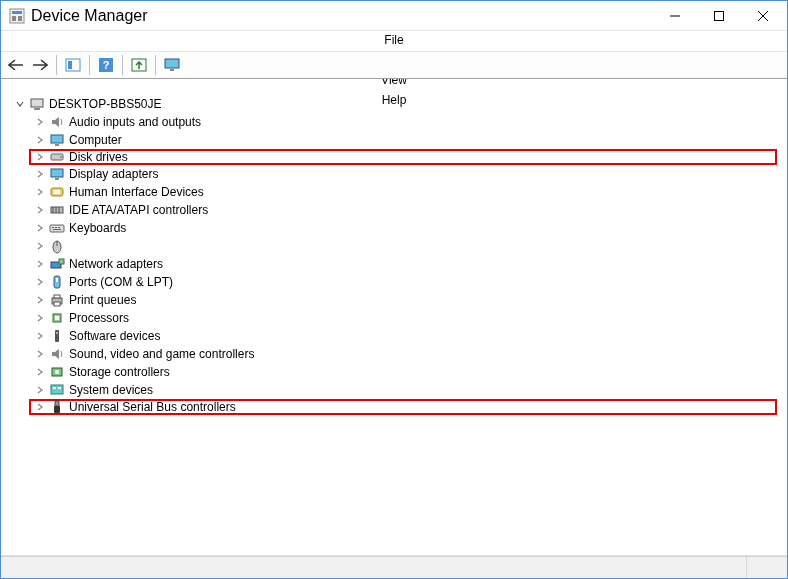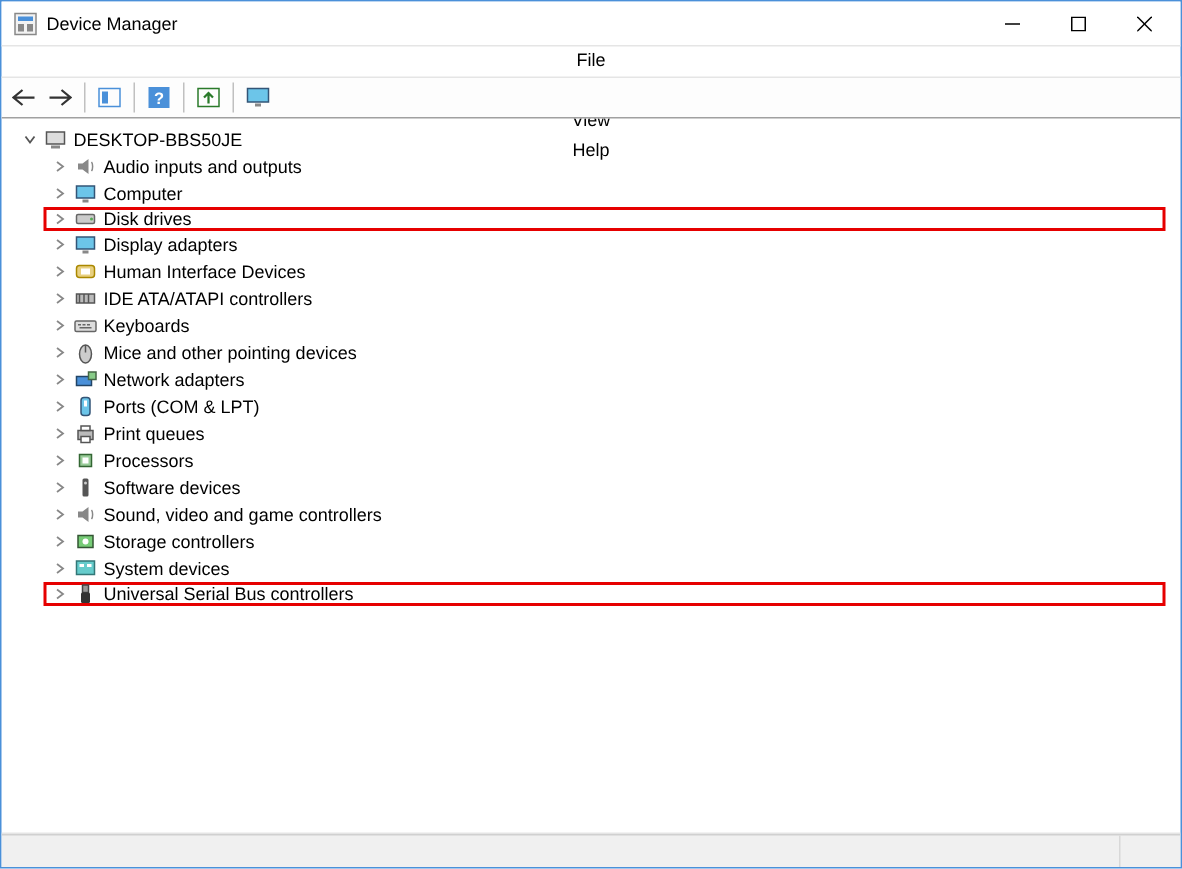--- a/index.html
+++ b/index.html
@@ -18,21 +18,21 @@
   
   .titlebar {
     height: 30px;
     display: flex;
     align-items: center;
     padding: 0 2px 0 8px;
     background: #fff;
     border-bottom: 1px solid #e5e5e5;
   }
   .titlebar .icon { margin-right: 6px; }
-  .titlebar .title { flex: 1; font-size: 12px; }
+  .titlebar .title { flex: 1; font-size: 16px; }
   .win-controls { display: flex; }
   .win-btn {
     width: 44px; height: 28px;
     display: flex; align-items: center; justify-content: center;
     cursor: default;
   }
   
   .menubar {
     height: 20px;
     display: flex;
@@ -61,21 +61,21 @@
     cursor: default;
   }
   .tool-sep { width: 1px; height: 20px; background: #c0c0c0; margin: 0 3px; }
   
   .content {
     flex: 1;
     padding: 4px 10px;
     overflow: auto;
     border-bottom: 1px solid #e5e5e5;
   }
-  .tree { margin-top: 1px; }
+  .tree { margin-top: 12px; }
   .node {
     display: flex;
     align-items: center;
     height: 18px;
     white-space: nowrap;
   }
   .expander {
     width: 14px; height: 14px;
     display: flex; align-items: center; justify-content: center;
     margin-right: 2px;
@@ -313,21 +313,20 @@
             <svg width="10" height="10">
               <path d="M3 2 L7 5 L3 8" fill="none" stroke="#888" stroke-width="1.2"></path>
             </svg>
           </span>
           <span class="dev-icon">
             <svg width="16" height="16">
               <ellipse cx="8" cy="9" rx="4" ry="6" fill="#ccc" stroke="#555"></ellipse>
               <line x1="8" y1="3" x2="8" y2="8" stroke="#555"></line>
             </svg>
           </span>
-          <span class="node-label">Mice and other pointing devices</span>
         </div>
         <div class="node child">
           <span class="expander">
             <svg width="10" height="10">
               <path d="M3 2 L7 5 L3 8" fill="none" stroke="#888" stroke-width="1.2"></path>
             </svg>
           </span>
           <span class="dev-icon">
             <svg width="16" height="16">
               <rect x="2" y="6" width="10" height="6" fill="#4a90d9" stroke="#246"></rect>

